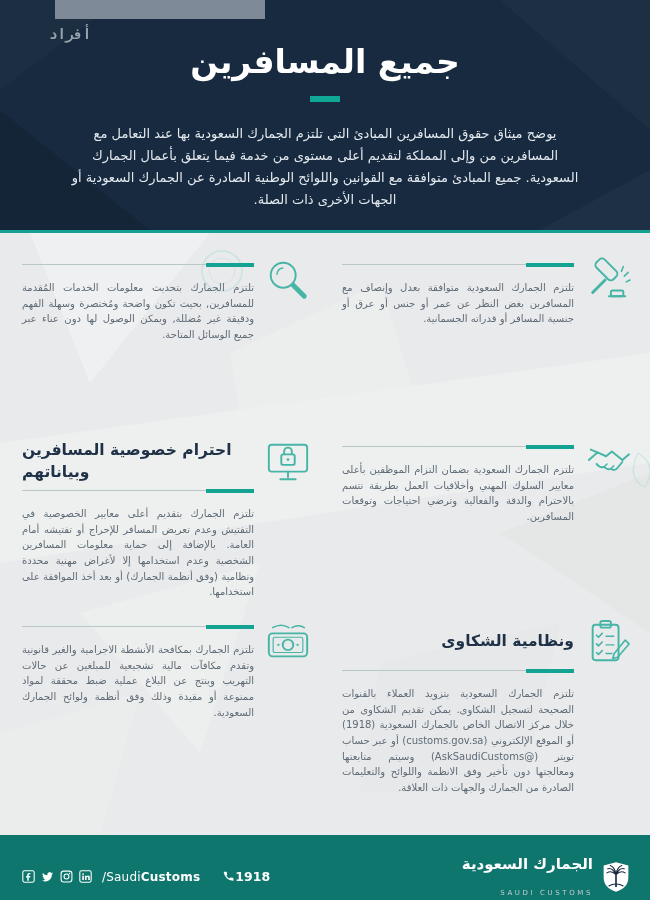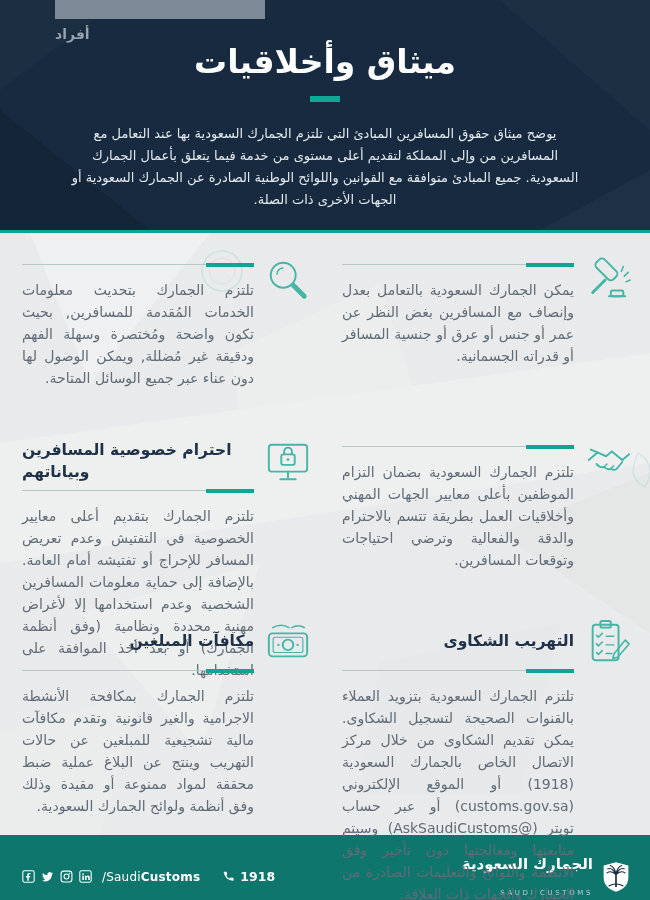--- a/index.html
+++ b/index.html
@@ -4,53 +4,53 @@
 <style>
   * { margin:0; padding:0; box-sizing:border-box; }
   body { font-family:"DejaVu Sans","Liberation Sans",sans-serif; background:#555; }
   .page { width:650px; height:900px; margin:0 auto; position:relative; overflow:hidden;
           background:#e9eaeb; }
 
   
   .hdr { position:relative; height:230px; background:#172a3f; text-align:center; overflow:hidden; }
   .hdr-deco { position:absolute; inset:0; pointer-events:none; }
   .hdr-tab { position:absolute; top:0; left:55px; width:210px; height:19px; background:#7e8a97; }
-  .hdr-cat { position:absolute; top:26px; left:55px; color:#97a3ad; font-size:14px; font-weight:bold; }
+  .hdr-cat { position:absolute; top:26px; left:49px; color:#97a3ad; font-size:14px; font-weight:bold;font-family:Liberation Mono, monospace; }
   .hdr-title { padding-top:42px; color:#ffffff; font-size:33px; font-weight:bold; letter-spacing:0; position:relative; }
   .hdr-accent { width:30px; height:6px; background:#0fa795; margin:15px auto 0; position:relative; }
   .hdr-intro { width:512px; margin:21px auto 0; color:#e3e9ee; font-size:13px; line-height:1.7; text-align:center; position:relative; }
   .hdr-line { height:3px; background:#14a191; }
 
   
   .main { position:relative; height:602px; padding:25px 18px 0 22px; display:grid;
           grid-template-columns:1fr 1fr; grid-template-rows:182px 180px 1fr; column-gap:30px; }
   .bg-deco { position:absolute; inset:0; width:100%; height:100%; pointer-events:none; }
   .sec { position:relative; padding-inline-start:58px; z-index:1; }
   .sec-icon { position:absolute; inset-inline-start:0; top:-2px; width:48px; height:48px;
               display:flex; align-items:center; justify-content:center; }
   .sec-icon svg { width:46px; height:46px; }
   .sec-head { min-height:44px; display:flex; align-items:center; }
   .sec-title-wrap { flex:1; text-align:start; }
   .sec-title { display:inline-block; max-width:100%; font-size:15.5px; font-weight:bold;
                color:#1e3147; line-height:1.4; text-align:left; }
   .sec-divider { position:relative; height:1px; background:#b7c7c5; margin-top:6px; }
   .sec-divider .thick { position:absolute; inset-inline-start:0; top:-1.5px; width:48px; height:4px;
                         background:#12a392; }
-  .sec-body { margin-top:15px; font-size:14px; line-height:1.57; color:#5f6b76; text-align:justify; }
+  .sec-body { margin-top:15px; font-size:10px; line-height:1.57; color:#5f6b76; text-align:justify; }
 
   
   .ftr { position:relative; height:83px; background:#0f766e; }
   .ftr-inner { direction:ltr; height:100%; display:flex; align-items:center;
                justify-content:space-between; padding:0 20px 0 22px; }
   .ftr-left { display:flex; align-items:center; gap:6px; color:#ffffff; }
   .soc { width:13px; height:13px; display:inline-flex; }
   .soc svg { width:13px; height:13px; }
   .handle { font-size:12px; margin-left:4px; letter-spacing:.2px; }
   .handle b { font-weight:bold; }
-  .phone-wrap { display:flex; align-items:center; gap:5px; margin-left:16px; }
+  .phone-wrap { display:flex; align-items:center; margin-left:16px; }
   .phone-wrap svg { width:13px; height:13px; }
   .phone-num { font-size:12.5px; font-weight:bold; }
   .brand { display:flex; align-items:center; gap:9px; }
   .brand-text { text-align:right; }
   .brand-ar { color:#ffffff; font-size:15px; font-weight:bold; line-height:1.1; }
   .brand-en { color:#c2ccd6; font-size:7px; letter-spacing:2.6px; margin-top:17px; }
   .emblem svg { width:28px; height:32px; display:block; }
 
   .ic { stroke:#46b5a6; fill:none; stroke-width:2; stroke-linecap:round; stroke-linejoin:round; }
 </style>
@@ -61,21 +61,21 @@
 
   <header class="hdr">
     <svg class="hdr-deco" viewBox="0 0 650 230" preserveAspectRatio="none">
       <polygon points="650,0 650,130 500,0" fill="rgba(255,255,255,0.025)"></polygon>
       <polygon points="0,230 0,110 150,230" fill="rgba(0,0,0,0.10)"></polygon>
       <polygon points="0,0 120,0 0,90" fill="rgba(255,255,255,0.02)"></polygon>
       <polygon points="650,230 650,170 540,230" fill="rgba(255,255,255,0.03)"></polygon>
     </svg>
     <div class="hdr-tab"></div>
     <div class="hdr-cat">أفراد</div>
-    <h1 class="hdr-title">ميثاق وأخلاقيات</h1>
+    <h1 class="hdr-title">جميع المسافرين</h1>
     <div class="hdr-accent"></div>
     <p class="hdr-intro">يوضح ميثاق حقوق المسافرين المبادئ التي تلتزم الجمارك السعودية بها عند التعامل مع المسافرين من وإلى المملكة لتقديم أعلى مستوى من خدمة فيما يتعلق بأعمال الجمارك السعودية. جميع المبادئ متوافقة مع القوانين واللوائح الوطنية الصادرة عن الجمارك السعودية أو الجهات الأخرى ذات الصلة.</p>
   </header>
   <div class="hdr-line"></div>
 
   <main class="main">
     <svg class="bg-deco" viewBox="0 0 650 602" preserveAspectRatio="none">
       <polygon points="30,0 210,0 90,150" fill="#f0f1f2" opacity="0.8"></polygon>
       <polygon points="0,210 650,120 650,230 0,330" fill="#f1f2f3" opacity="0.65"></polygon>
       <polygon points="500,300 650,240 650,400" fill="#e3e5e6" opacity="0.7"></polygon>
@@ -96,21 +96,21 @@
             </g>
           <line x1="8" y1="37" x2="21" y2="24" stroke-width="3"></line>
           <rect x="27" y="35" width="13" height="6" rx="1.5"></rect>
           <line x1="25" y1="41" x2="42" y2="41"></line>
           <path d="M41,20 l4,-4 M43,26 l4,-2 M38,15 l2,-5" stroke-width="1.6"></path>
         </svg>
       </span>
       <div class="sec-divider">
           <span class="thick"></span>
         </div>
-      <p class="sec-body">يمكن الجمارك السعودية بالتعامل بعدل وإنصاف مع المسافرين بغض النظر عن عمر أو جنس أو عرق أو جنسية المسافر أو قدراته الجسمانية.</p>
+      <p class="sec-body">تلتزم الجمارك السعودية متوافقة بعدل وإنصاف مع المسافرين بغض النظر عن عمر أو جنس أو عرق أو جنسية المسافر أو قدراته الجسمانية.</p>
     </section>
 
     <section class="sec">
       <span class="sec-icon">
         <svg viewBox="0 0 48 48" class="ic">
           <circle cx="19" cy="19" r="13"></circle>
           <path d="M12.5,18 a7,7 0 0 1 6,-6.5" stroke-width="1.6"></path>
           <path d="M29.5,29.5 L41,41" stroke-width="5"></path>
         </svg>
       </span>
@@ -125,21 +125,21 @@
         <svg viewBox="0 0 48 48" class="ic">
           <path d="M4,22 l9,-8 l9,4 l6,-5 l11,9"></path>
           <path d="M13,14 l-7,-3 M39,22 l7,-6"></path>
           <path d="M12,26 q4,5 8,3 q3,4 7,2 q4,3 7,-1 l5,-6"></path>
           <path d="M20,29 l3,-3 M27,31 l3,-3" stroke-width="1.5"></path>
         </svg>
       </span>
       <div class="sec-divider">
           <span class="thick"></span>
         </div>
-      <p class="sec-body">تلتزم الجمارك السعودية بضمان التزام الموظفين بأعلى معايير الجهات المهني وأخلاقيات العمل بطريقة تتسم بالاحترام والدقة والفعالية وترضي احتياجات وتوقعات المسافرين.</p>
+      <p class="sec-body">تلتزم الجمارك السعودية بضمان التزام الموظفين بأعلى معايير السلوك المهني وأخلاقيات العمل بطريقة تتسم بالاحترام والدقة والفعالية وترضي احتياجات وتوقعات المسافرين.</p>
     </section>
 
     <section class="sec">
       <span class="sec-icon">
         <svg viewBox="0 0 48 48" class="ic">
           <rect x="4" y="6" width="40" height="28" rx="3"></rect>
           <path d="M24,34 v6 M16,42 h16"></path>
           <rect x="17" y="16" width="14" height="11" rx="2"></rect>
           <path d="M20,16 v-3 a4,4 0 0 1 8,0 v3"></path>
           <circle cx="24" cy="21.5" r="1.4" fill="#46b5a6" stroke="none"></circle>
@@ -161,45 +161,40 @@
         <svg viewBox="0 0 48 48" class="ic">
           <rect x="8" y="6" width="27" height="37" rx="3"></rect>
           <rect x="16" y="2" width="11" height="7" rx="2"></rect>
           <path d="M12,17 l2,2 l4,-4 M12,26 l2,2 l4,-4 M12,35 l2,2 l4,-4" stroke-width="1.7"></path>
           <path d="M22,18 h8 M22,27 h8 M22,36 h6" stroke-width="1.5"></path>
           <path d="M42,22 l4,4 l-12,14 l-5,1.3 l1.3,-5 z" stroke-width="1.7"></path>
         </svg>
       </span>
       <div class="sec-head">
           <div class="sec-title-wrap">
-        <h2 class="sec-title">التهريب الشكاوى</h2>
+        <h2 class="sec-title">ونظامية الشكاوى</h2>
       </div>
         </div>
       <div class="sec-divider">
           <span class="thick"></span>
         </div>
       <p class="sec-body">تلتزم الجمارك السعودية بتزويد العملاء بالقنوات الصحيحة لتسجيل الشكاوى. يمكن تقديم الشكاوى من خلال مركز الاتصال الخاص بالجمارك السعودية (1918) أو الموقع الإلكتروني (customs.gov.sa) أو عبر حساب تويتر (@AskSaudiCustoms) وسيتم متابعتها ومعالجتها دون تأخير وفق الانظمة واللوائح والتعليمات الصادرة من الجمارك والجهات ذات العلاقة.</p>
     </section>
 
     <section class="sec">
       <span class="sec-icon">
         <svg viewBox="0 0 48 48" class="ic">
           <path d="M8,9 q9,-5 17,0 M28,9 q7,-4 13,0" stroke-width="1.6"></path>
           <rect x="4" y="15" width="40" height="24" rx="4"></rect>
           <rect x="8.5" y="19" width="31" height="16" rx="2" stroke-width="1.2"></rect>
           <circle cx="24" cy="27" r="5.5"></circle>
           <circle cx="14" cy="27" r="1.2" fill="#46b5a6" stroke="none"></circle>
           <circle cx="34" cy="27" r="1.2" fill="#46b5a6" stroke="none"></circle>
         </svg>
       </span>
-      <div class="sec-head">
-          <div class="sec-title-wrap">
-        <h2 class="sec-title">مكافآت المبلغين</h2>
-      </div>
-        </div>
       <div class="sec-divider">
           <span class="thick"></span>
         </div>
       <p class="sec-body">تلتزم الجمارك بمكافحة الأنشطة الاجرامية والغير قانونية وتقدم مكافآت مالية تشجيعية للمبلغين عن حالات التهريب وينتج عن البلاغ عملية ضبط محققة لمواد ممنوعة أو مقيدة وذلك وفق أنظمة ولوائح الجمارك السعودية.</p>
     </section>
   </main>
 
   <footer class="ftr">
     <div class="ftr-inner">
       <div class="ftr-left">

